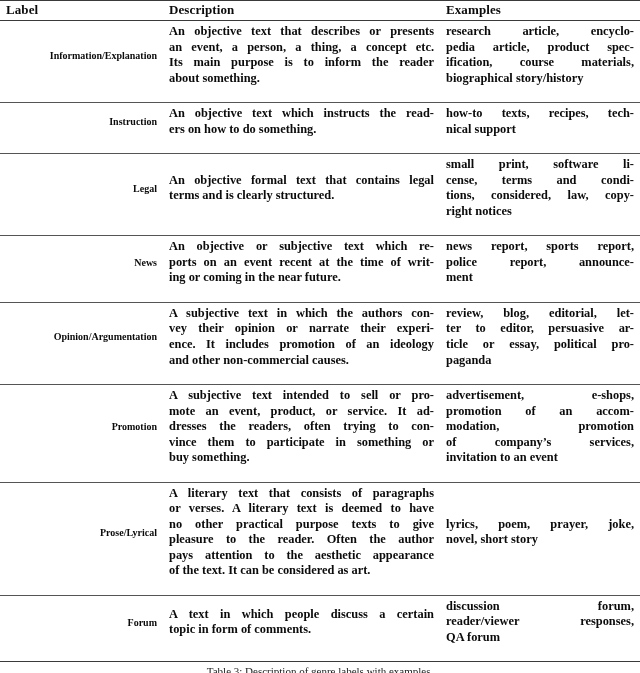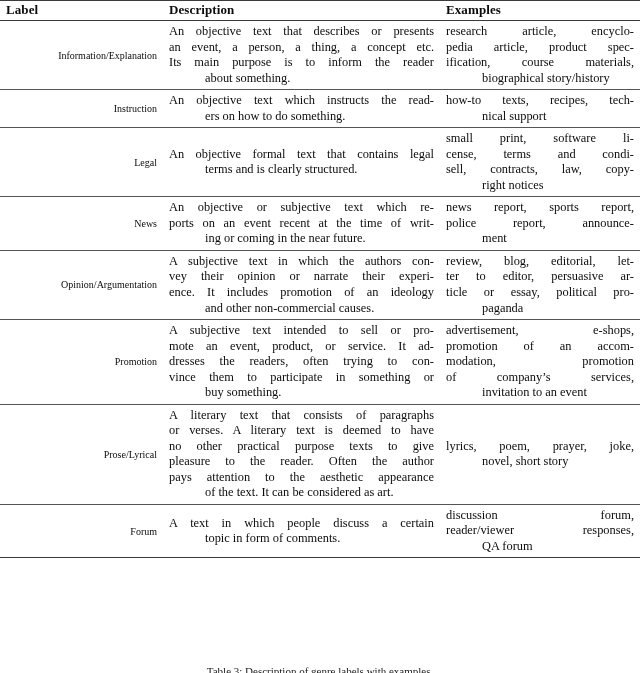--- a/index.html
+++ b/index.html
@@ -42,21 +42,22 @@
     vertical-align: bottom;
     padding: 1px 6px 2px 6px;
     font-size: 13px;
     letter-spacing: 0.1px;
     margin-top: 44px;
   }
 
   tbody tr.data-row > td {
     border-bottom: 1.1px solid #555555;
     vertical-align: middle;
-    padding: 3px 6px 3px 6px;
+    padding: 3px 6px 16px 6px;
+    font-weight: bold;
   }
   tbody tr.data-row:last-child > td {
     border-bottom: 1.4px solid #3a3a3a;
   }
 
   td.cell-label {
     vertical-align: middle;
     text-align: right;
     white-space: nowrap;
     font-size: 10px;
@@ -81,21 +82,20 @@
 
   
   .desc-lines p, .ex-lines p {
     margin: 0;
     padding: 0;
     text-align: justify;
     text-align-last: justify;
   }
   .desc-lines p.last, .ex-lines p.last {
     text-align-last: left;
-    margin-left: 36px;
   }
 
   .caption {
     position: absolute;
     left: 0;
     right: 0;
     top: 666px;
     text-align: center;
     font-size: 11px;
     color: #1a1a1a;
@@ -162,21 +162,21 @@
           <td class="cell-desc">
             <div class="desc-lines">
               <p class="">An objective formal text that contains legal</p>
               <p class="last">terms and is clearly structured.</p>
             </div>
           </td>
           <td class="cell-example">
             <div class="ex-lines">
               <p class="">small print, software li-</p>
               <p class="">cense, terms and condi-</p>
-              <p class="">sell, contracts, law, copy-</p>
+              <p class="">tions, considered, law, copy-</p>
               <p class="last">right notices</p>
             </div>
           </td>
         </tr>
         <tr class="data-row">
           <td class="cell-label">News</td>
           <td class="cell-desc">
             <div class="desc-lines">
               <p class="">An objective or subjective text which re-</p>
               <p class="">ports on an event recent at the time of writ-</p>

